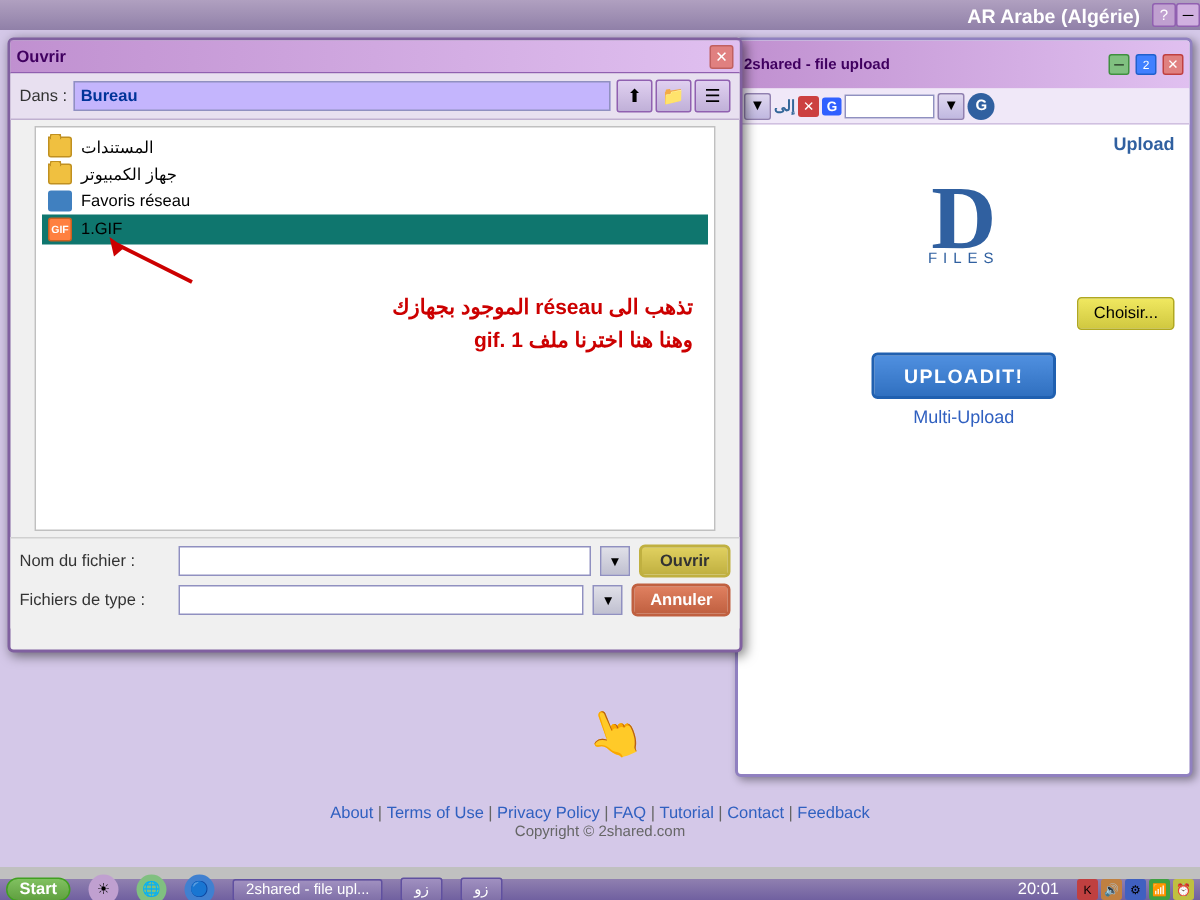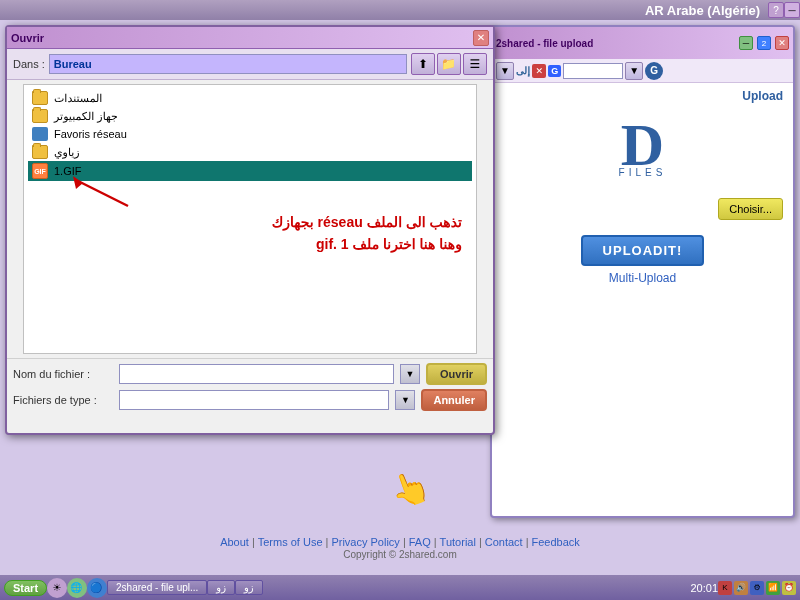--- a/index.html
+++ b/index.html
@@ -417,26 +417,26 @@
       right: 0;
       z-index: 20;
     }
 
     
     .bottom-taskbar {
       position: absolute;
       bottom: 0;
       left: 0;
       right: 0;
-      height: 25px;
+      height: 14px;
       background: linear-gradient(to bottom, #9080b0, #7060a0);
       display: flex;
       align-items: center;
       padding: 0 4px;
-      gap: 0;
+      gap: 12px;
       z-index: 100;
     }
 
     .start-btn {
       background: linear-gradient(to bottom, #80c060, #60a040);
       border: 1px solid #40a020;
       border-radius: 8px;
       padding: 1px 8px;
       font-size: 11px;
       font-weight: bold;
@@ -526,31 +526,27 @@
         <span>المستندات</span>
       </div>
       <div class="file-item">
         <div class="folder-icon"></div>
         <span>جهاز الكمبيوتر</span>
       </div>
       <div class="file-item">
         <div class="network-icon"></div>
         <span>Favoris réseau</span>
       </div>
-      <div class="file-item">
-        <div class="folder-icon"></div>
-        <span>زياوي</span>
-      </div>
       <div class="file-item" style="background:#0f766e;">
         <div class="gif-icon">GIF</div>
         <span>1.GIF</span>
       </div>
 
       <div style="position:relative; margin-top:20px; padding: 10px;">
-        <div class="annotation-text">تذهب الى الملف réseau بجهازك</div>
+        <div class="annotation-text">تذهب الى réseau الموجود بجهازك</div>
         <div class="annotation-text">وهنا هنا اخترنا ملف 1  .gif</div>
 
         <svg style="position:absolute; top:-30px; left:30px; width:80px; height:40px;">
           <path d="M70,35 Q40,20 20,10" stroke="#cc0000" stroke-width="2.5" fill="none"></path>
           <polygon points="15,5 25,12 18,18" fill="#cc0000"></polygon>
         </svg>
       </div>
     </div>
 
     <div class="bottom-fields">

